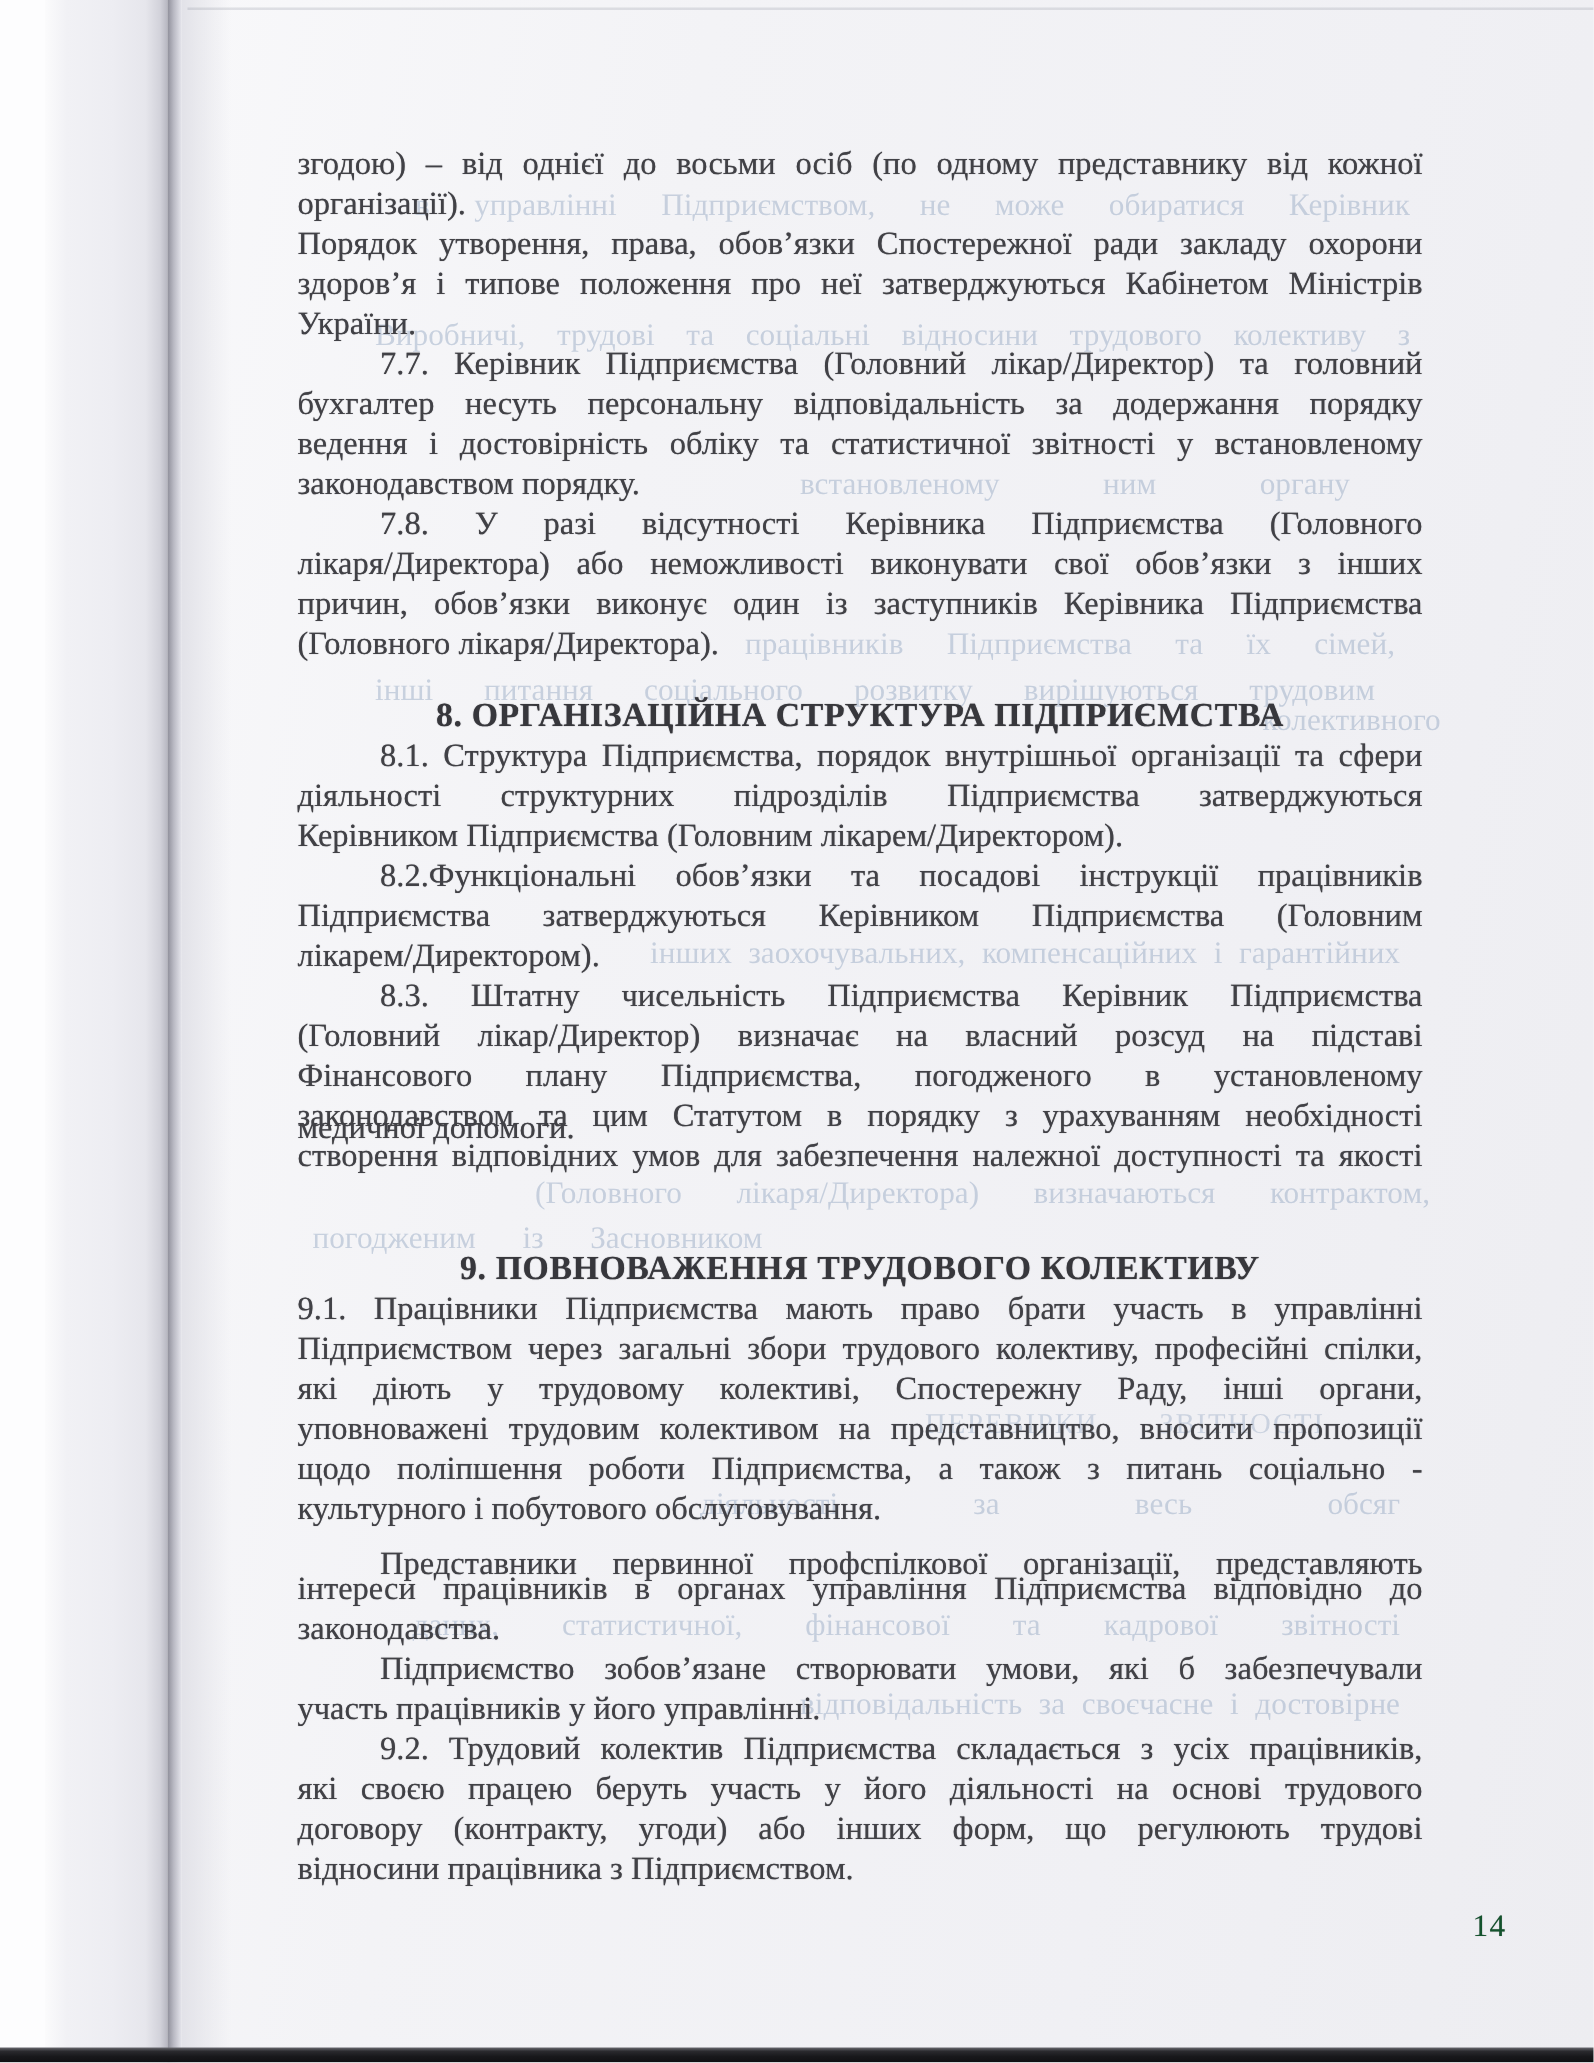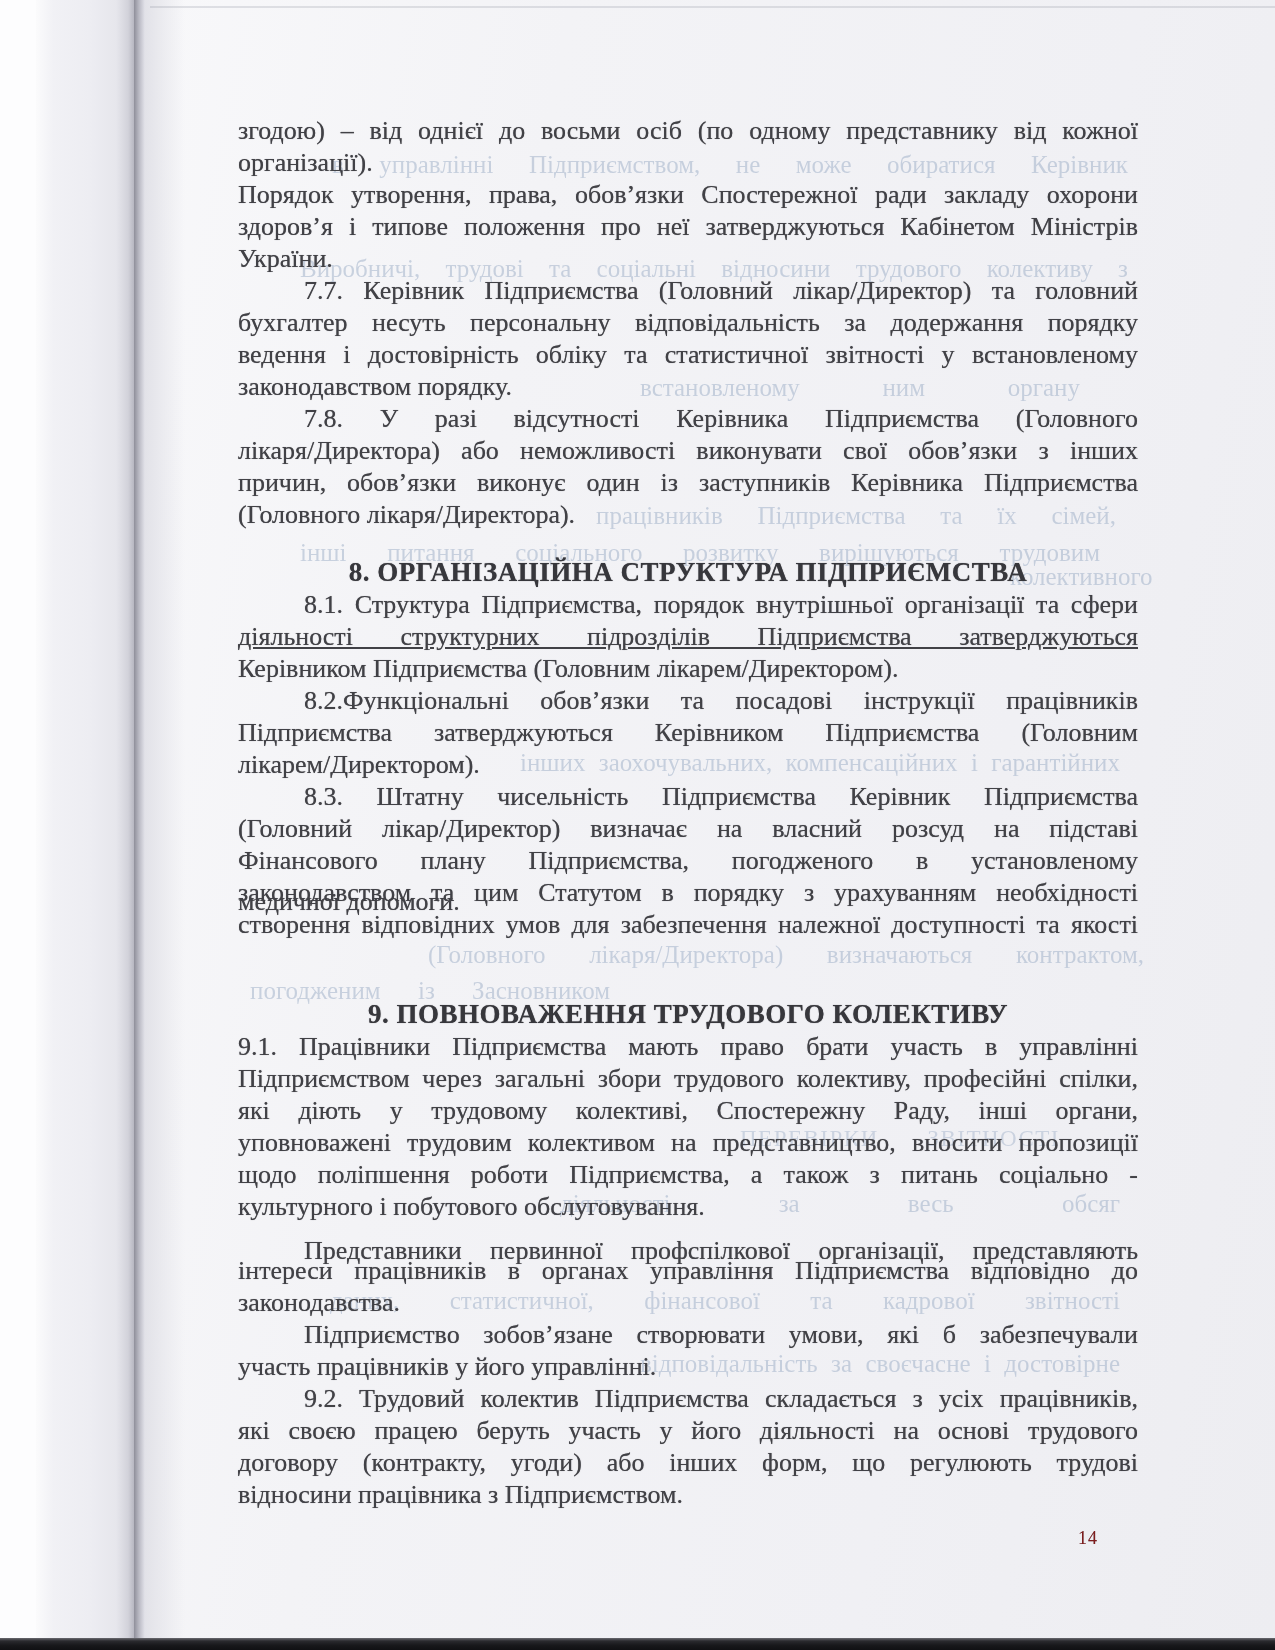--- a/index.html
+++ b/index.html
@@ -52,22 +52,22 @@
   }
   
   .ghost{
     position:absolute;font-size:25px;line-height:30px;
     color:#8ba0bd;opacity:0.42;filter:blur(0.4px);
     text-align:justify;pointer-events:none;
   }
   .ghost::after{content:"";display:inline-block;width:100%;height:0;}
   .ghost.caps{font-weight:400;letter-spacing:1.5px;font-size:23px;opacity:0.36;}
   .page-number{
-    position:absolute;left:1078px;top:1528px;
-    font-size:18px;color:#7f1d1d;letter-spacing:1px;
+    position:absolute;left:1178px;top:1528px;
+    font-size:25px;color:#14532d;letter-spacing:1px;
     text-shadow:0 0 0.6px rgba(88,88,94,0.6);
   }
 </style>
 </head>
 <body>
 
 <div class="scan">
   <div class="prev-page-edge"></div>
   <div class="binding-crease"></div>
   <div class="page-surface"></div>
@@ -98,21 +98,21 @@
       <div class="line justify-indent" style="top: 275px;">7.7. Керівник Підприємства (Головний лікар/Директор) та головний</div>
       <div class="line justify" style="top: 307px;">бухгалтер несуть персональну відповідальність за додержання порядку</div>
       <div class="line justify" style="top: 339px;">ведення і достовірність обліку та статистичної звітності у встановленому</div>
       <div class="line plain" style="top: 371px;">законодавством порядку.</div>
       <div class="line justify-indent" style="top: 403px;">7.8. У разі відсутності Керівника Підприємства (Головного</div>
       <div class="line justify" style="top: 435px;">лікаря/Директора) або неможливості виконувати свої обов’язки з інших</div>
       <div class="line justify" style="top: 467px;">причин, обов’язки виконує один із заступників Керівника Підприємства</div>
       <div class="line plain" style="top: 499px;">(Головного лікаря/Директора).</div>
       <div class="line heading" style="top: 557px;">8. ОРГАНІЗАЦІЙНА СТРУКТУРА ПІДПРИЄМСТВА</div>
       <div class="line justify-indent" style="top: 589px;">8.1. Структура Підприємства, порядок внутрішньої організації та сфери</div>
-      <div class="line justify" style="top: 621px; text-decoration: underline;">діяльності структурних підрозділів Підприємства затверджуються</div>
+      <div class="line justify" style="top: 621px;">діяльності структурних підрозділів Підприємства затверджуються</div>
       <div class="line plain" style="top: 653px;">Керівником Підприємства (Головним лікарем/Директором).</div>
       <div class="line justify-indent" style="top: 685px;">8.2.Функціональні обов’язки та посадові інструкції працівників</div>
       <div class="line justify" style="top: 717px;">Підприємства затверджуються Керівником Підприємства (Головним</div>
       <div class="line plain" style="top: 749px;">лікарем/Директором).</div>
       <div class="line justify-indent" style="top: 781px;">8.3. Штатну чисельність Підприємства Керівник Підприємства</div>
       <div class="line justify" style="top: 813px;">(Головний лікар/Директор) визначає на власний розсуд на підставі</div>
       <div class="line justify" style="top: 845px;">Фінансового плану Підприємства, погодженого в установленому</div>
       <div class="line justify" style="top: 877px;">законодавством та цим Статутом в порядку з урахуванням необхідності</div>
       <div class="line justify" style="top: 909px;">створення відповідних умов для забезпечення належної доступності та якості</div>
       <div class="line plain" style="top: 886px;">медичної допомоги.</div>

